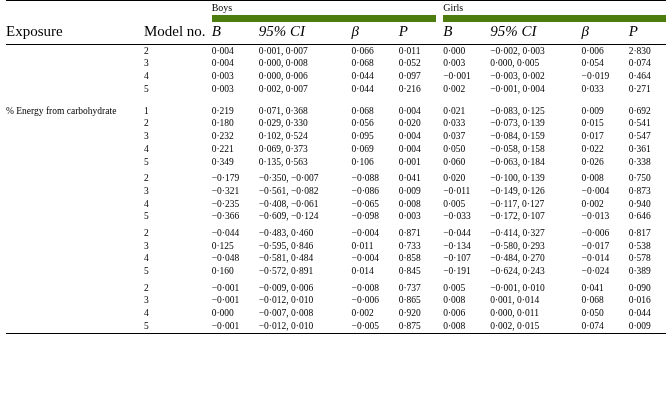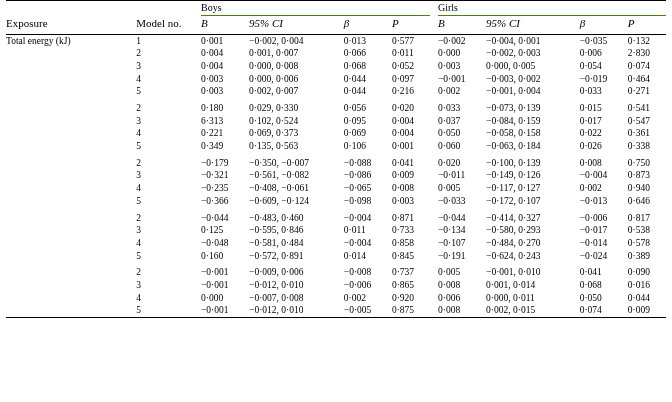--- a/index.html
+++ b/index.html
@@ -43,29 +43,29 @@
   .c-p     { width: 40px;  text-align: right; padding-right: 2px !important; }
   .c-gap   { width: 10px; }
 
   
   .grp-head td {
     text-align: center;
     font-size: 10px;
     padding-bottom: 2px !important;
   }
   .rule-boys, .rule-girls {
-    border-bottom: 1px solid #4d7c0f;
+    border-bottom: 7px solid #4d7c0f;
   }
   .top-rule td {
     border-top: 1.1px solid #000;
     font-size: 0; line-height: 0; height: 2px;
   }
   .sub-head td {
     font-style: italic;
-    font-size: 11px;
+    font-size: 15px;
     padding-top: 2px !important;
     padding-bottom: 3px !important;
   }
   .sub-head td.c-exp, .sub-head td.c-model { font-style: normal; }
   .head-rule td {
     border-bottom: 1.1px solid #000;
     font-size: 0; line-height: 0; height: 2px;
   }
   .bottom-rule td {
     border-top: 1.1px solid #000;
@@ -122,33 +122,20 @@
         <td class="c-ci">95% CI</td>
         <td class="c-beta">β</td>
         <td class="c-p">P</td>
       </tr>
       <tr class="head-rule">
         <td colspan="11"></td>
       </tr>
     </thead>
     <tbody id="tbody">
         <tr class="data">
-          <td class="c-exp exp-label">Total energy (kJ)</td>
-          <td class="c-model">1</td>
-          <td class="c-b">0·001</td>
-          <td class="c-ci">−0·002, 0·004</td>
-          <td class="c-beta">0·013</td>
-          <td class="c-p">0·577</td>
-          <td class="c-gap"></td>
-          <td class="c-b">−0·002</td>
-          <td class="c-ci">−0·004, 0·001</td>
-          <td class="c-beta">−0·035</td>
-          <td class="c-p">0·132</td>
-        </tr>
-        <tr class="data">
           <td class="c-exp"></td>
           <td class="c-model">2</td>
           <td class="c-b">0·004</td>
           <td class="c-ci">0·001, 0·007</td>
           <td class="c-beta">0·066</td>
           <td class="c-p">0·011</td>
           <td class="c-gap"></td>
           <td class="c-b">0·000</td>
           <td class="c-ci">−0·002, 0·003</td>
           <td class="c-beta">0·006</td>
@@ -189,37 +176,50 @@
           <td class="c-p">0·216</td>
           <td class="c-gap"></td>
           <td class="c-b">0·002</td>
           <td class="c-ci">−0·001, 0·004</td>
           <td class="c-beta">0·033</td>
           <td class="c-p">0·271</td>
         </tr>
         <tr class="spacer-row">
           <td colspan="11"></td>
         </tr>
+        <tr class="data block-start">
+          <td class="c-exp exp-label">% Energy from carbohydrate</td>
+          <td class="c-model">1</td>
+          <td class="c-b">0·219</td>
+          <td class="c-ci">0·071, 0·368</td>
+          <td class="c-beta">0·068</td>
+          <td class="c-p">0·004</td>
+          <td class="c-gap"></td>
+          <td class="c-b">0·021</td>
+          <td class="c-ci">−0·083, 0·125</td>
+          <td class="c-beta">0·009</td>
+          <td class="c-p">0·692</td>
+        </tr>
         <tr class="data">
           <td class="c-exp"></td>
           <td class="c-model">2</td>
           <td class="c-b">0·180</td>
           <td class="c-ci">0·029, 0·330</td>
           <td class="c-beta">0·056</td>
           <td class="c-p">0·020</td>
           <td class="c-gap"></td>
           <td class="c-b">0·033</td>
           <td class="c-ci">−0·073, 0·139</td>
           <td class="c-beta">0·015</td>
           <td class="c-p">0·541</td>
         </tr>
         <tr class="data">
           <td class="c-exp"></td>
           <td class="c-model">3</td>
-          <td class="c-b">6·313</td>
+          <td class="c-b">0·232</td>
           <td class="c-ci">0·102, 0·524</td>
           <td class="c-beta">0·095</td>
           <td class="c-p">0·004</td>
           <td class="c-gap"></td>
           <td class="c-b">0·037</td>
           <td class="c-ci">−0·084, 0·159</td>
           <td class="c-beta">0·017</td>
           <td class="c-p">0·547</td>
         </tr>
         <tr class="data">

